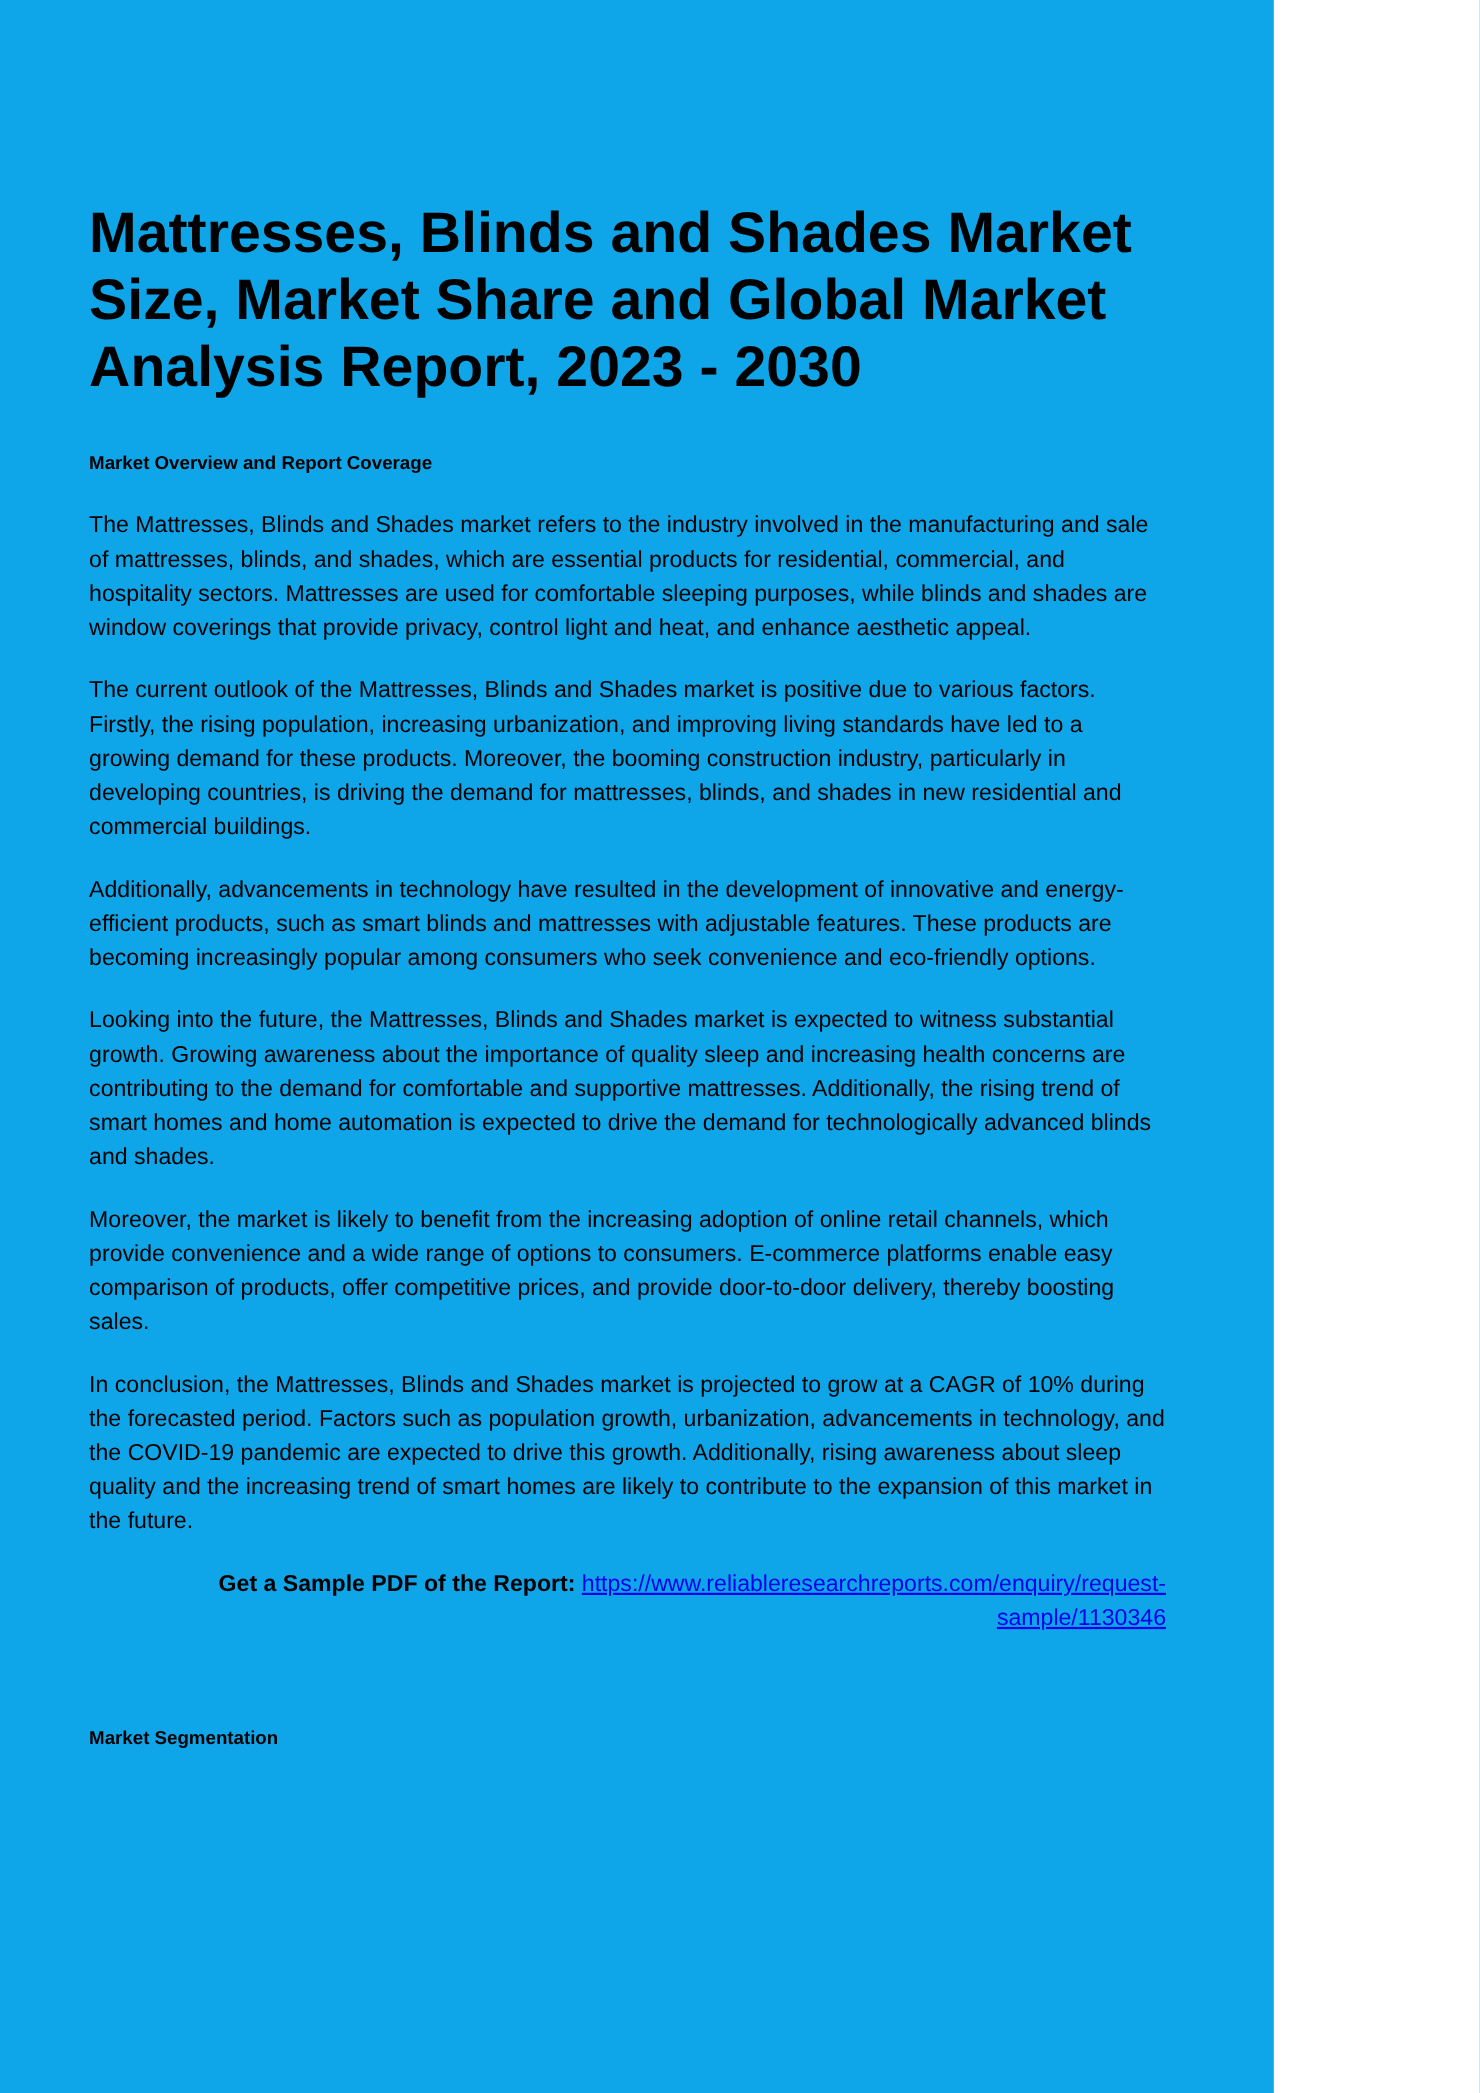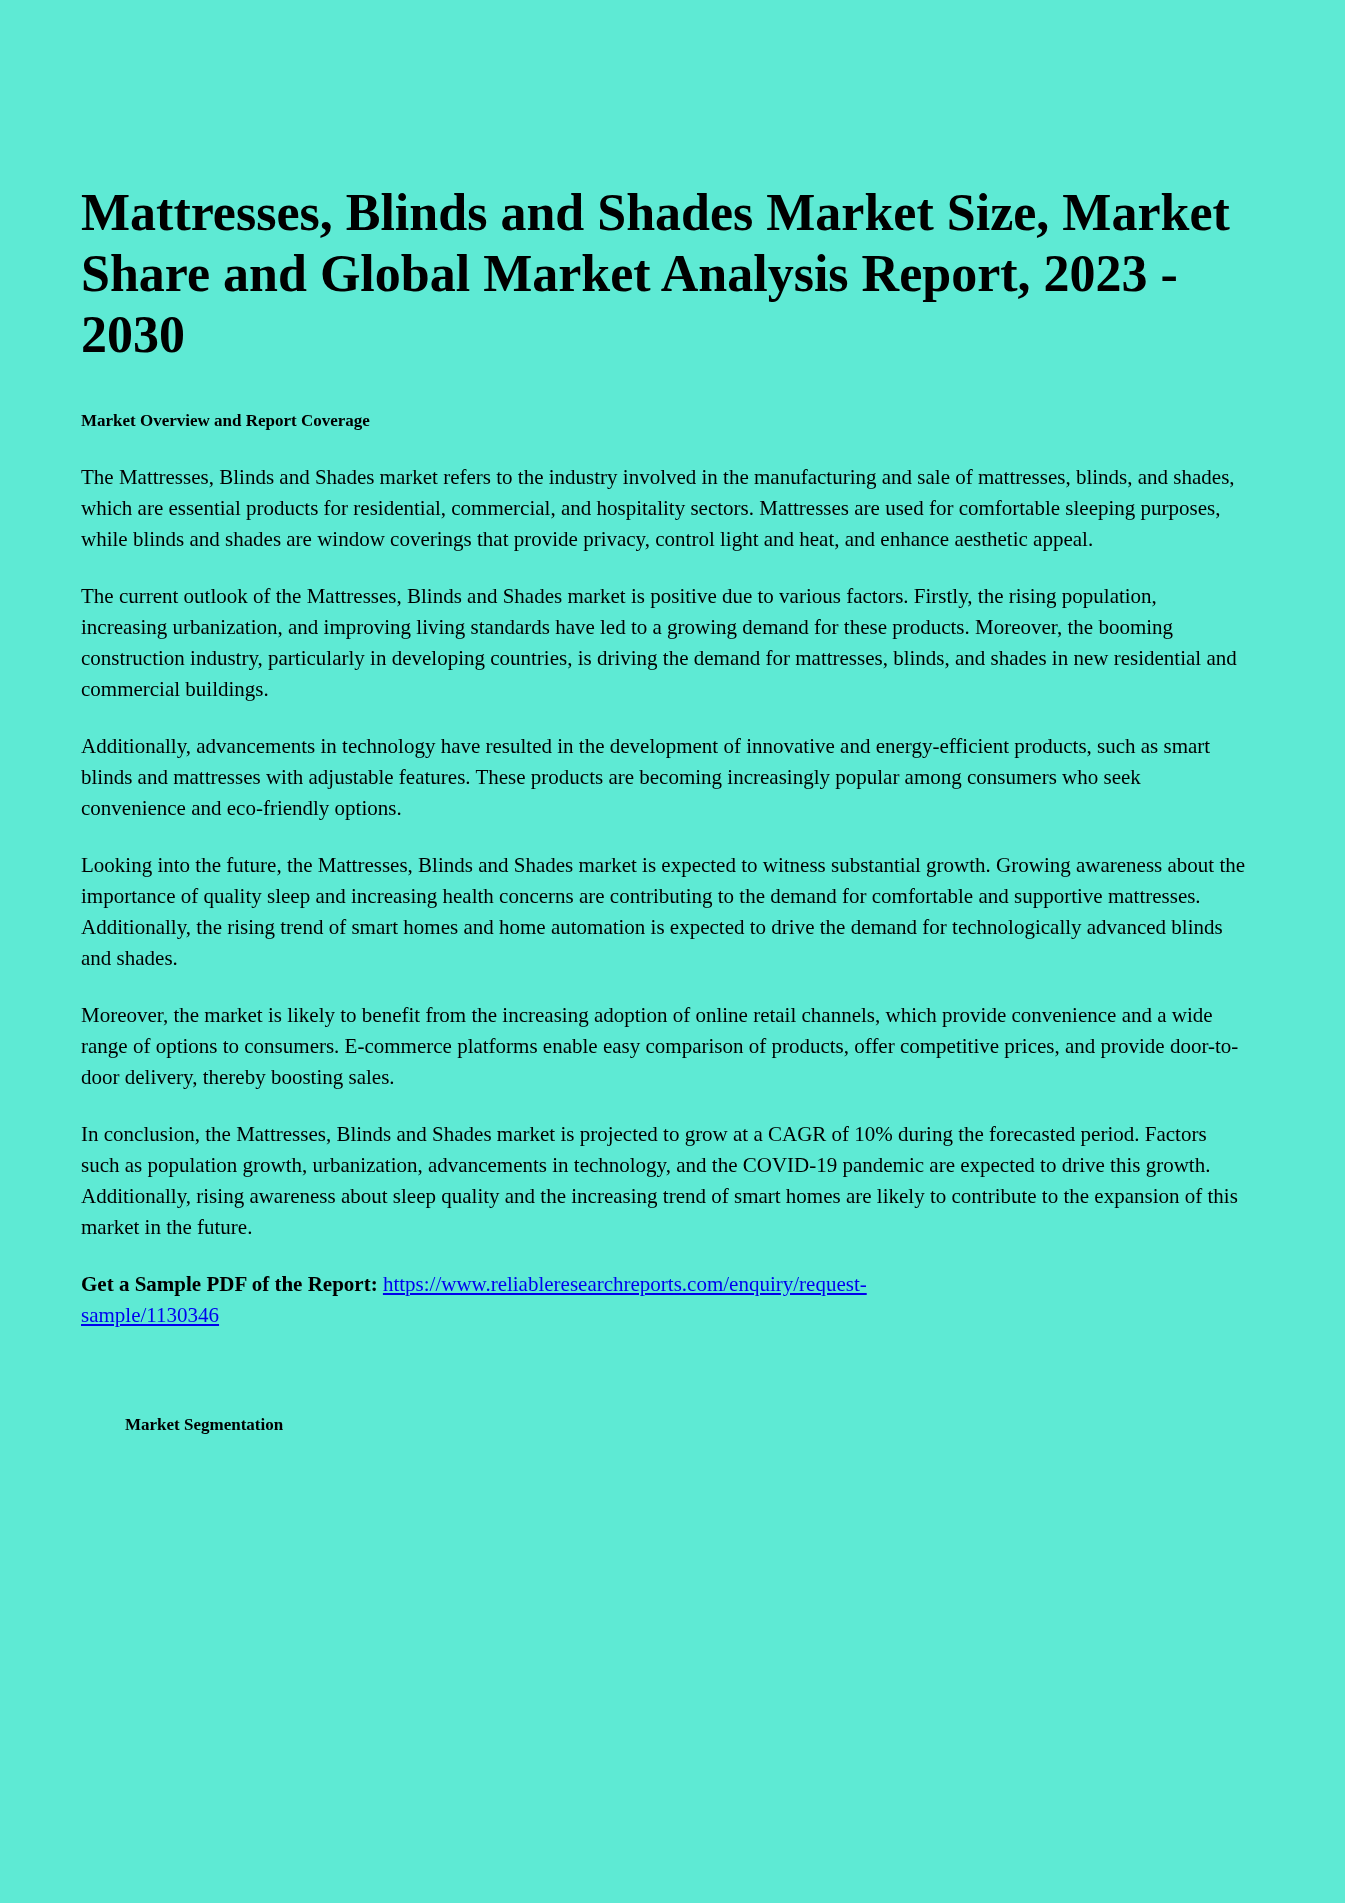--- a/index.html
+++ b/index.html
@@ -2,27 +2,27 @@
 <html><head>
 <meta charset="utf-8">
 <style>
   html, body {
     margin: 0;
     padding: 0;
     background: #FFFFFF;
   }
   .page {
     position: relative;
-    width: 1345px;
+    width: 1158px;
     height: 1903px;
     box-sizing: border-box;
     padding: 182px 98px 0 81px;
-    background: #5eead4;
+    background: #0ea5e9;
     color: #000000;
-    font-family: Liberation Serif, serif;
+    font-family: Liberation Sans, sans-serif;
     font-size: 21px;
     line-height: 31px;
     overflow: hidden;
   }
   h1.title {
     margin: 0 0 40px 0;
     font-size: 52px;
     line-height: 61px;
     font-weight: bold;
   }
@@ -30,32 +30,32 @@
     margin: 0 0 26px 0;
     font-size: 17px;
     line-height: 31px;
     font-weight: bold;
   }
   p.body-par {
     margin: 16px 0 26px 0;
   }
   p.sample {
     margin: 0 0 26px 0;
+    text-align: right;
   }
   p.sample strong {
     font-weight: bold;
   }
   a.link {
     color: #0000EE;
     text-decoration: underline;
     cursor: pointer;
   }
   .h2.seg {
     margin-top: 78px;
-    margin-left: 44px;
   }
 </style>
 </head>
 <body>
 
 <main class="page">
 
   <h1 class="title">Mattresses, Blinds and Shades Market Size, Market Share and Global Market Analysis Report, 2023 - 2030</h1>
 
   <p class="h2">Market Overview and Report Coverage</p>

